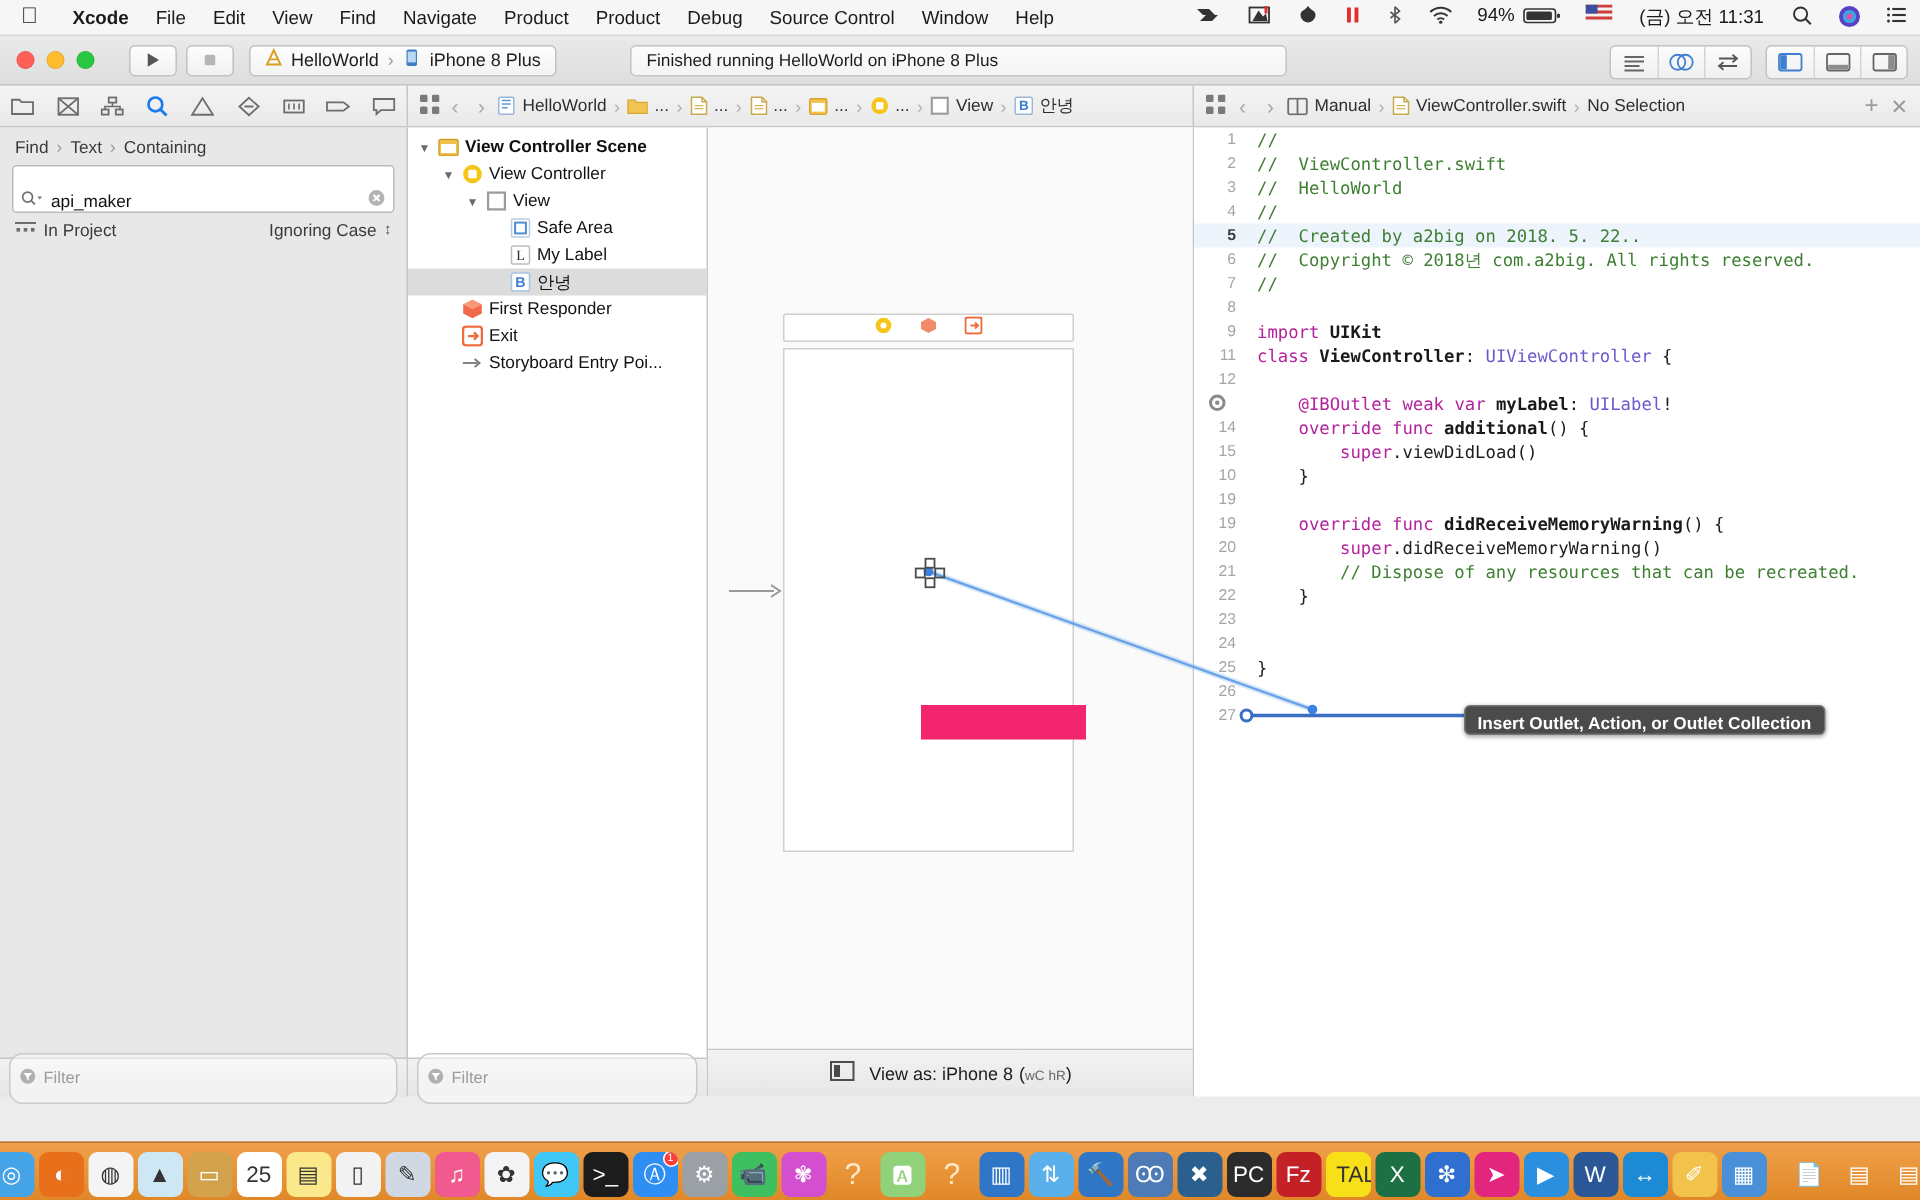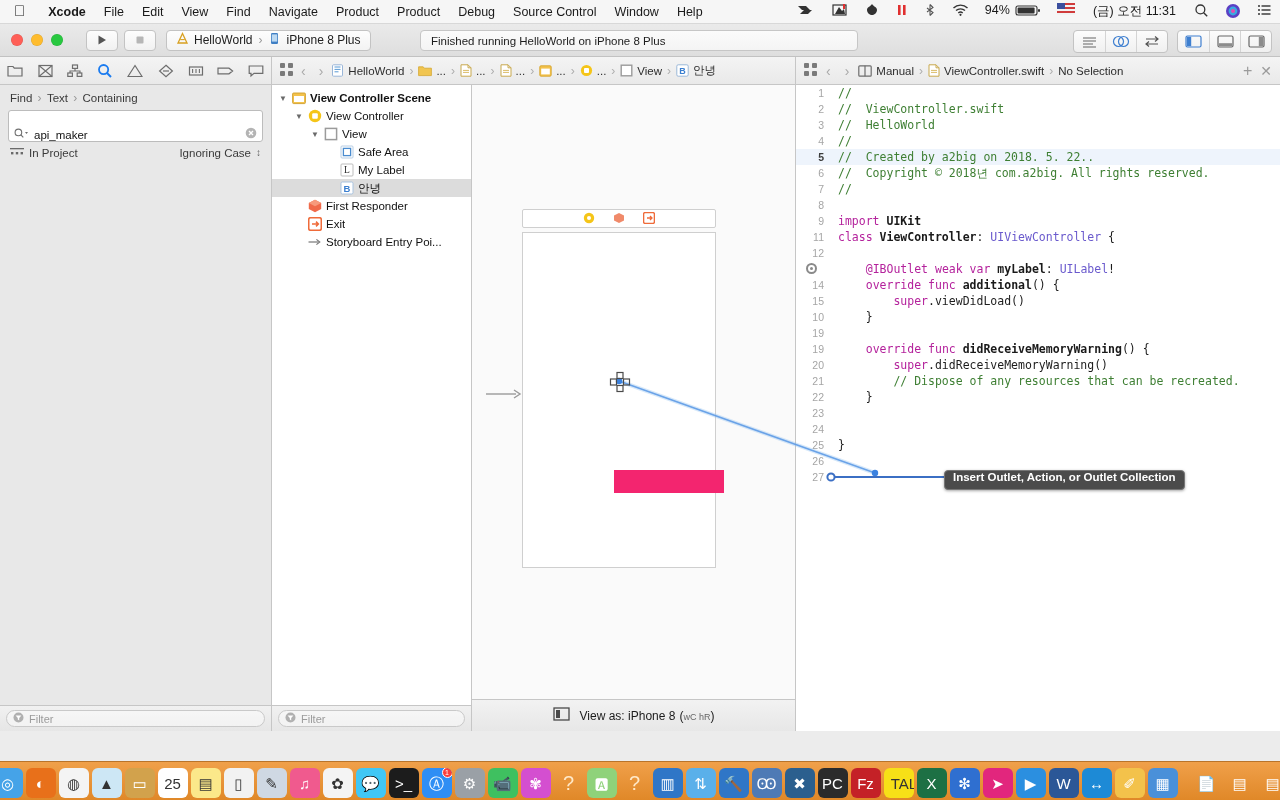--- a/index.html
+++ b/index.html
@@ -111,21 +111,21 @@
   #findopts { display:flex; align-items:center; justify-content:space-between;
               padding:5px 10px 0 10px; font-size:11.5px; color:#3b3b3b; }
   #findopts .l { display:flex; align-items:center; gap:5px; }
   #navbody { flex:1; background:rgba(255,255,255,0); }
   .filterbar {
     height:26px; border-top:1px solid #c6c6c6;
     display:flex; align-items:center; padding:0 6px;
     background:linear-gradient(180deg,#f1f1f1,#e6e6e6);
   }
   .filterfield {
-    flex:1; height:17px; border-radius:9px; border:1px solid #c9c9c9;
+    flex:1; height:34px; border-radius:9px; border:1px solid #c9c9c9;
     background:rgba(255,255,255,.45); display:flex; align-items:center; gap:5px; padding:0 6px;
     font-size:11px; color:#9b9b9b;
   }
 
   
   #tree { padding-top:4px; font-size:11.5px; color:#111; }
   .trow { height:18px; display:flex; align-items:center; gap:4px; padding-right:4px; }
   .trow.sel { background:#dcdcdc; }
   .disc { width:10px; text-align:center; color:#6a6a6a; font-size:8px; }
   .tico { width:14px; height:14px; display:flex; align-items:center; justify-content:center; flex:none; }
@@ -165,24 +165,24 @@
   .typ { color:#6a5acd; }
   .fn  { color:#1a1a1a; font-weight:bold; }
   .ibdot { position:absolute; left:10px; top:2px; width:11px; height:11px; border-radius:50%;
            border:2px solid #8a8a8a; background:#fff; }
   .ibdot:after{ content:""; position:absolute; left:2px; top:2px; width:3px; height:3px; border-radius:50%; background:#8a8a8a;}
 
   
   #dragsvg { position:absolute; left:0; top:0; width:1280px; height:646px; pointer-events:none; z-index:40;}
   #crosscursor { position:absolute; left:609px; top:371px; width:20px; height:20px; z-index:41;}
   #tooltip {
-    position:absolute; left:944px; top:470px; height:20px;
+    position:absolute; left:976px; top:470px; height:20px;
     background:#4b4b4b; border:1px solid #767676; border-radius:4px;
     color:#fff; font-size:11.5px; font-weight:bold;
-    display:flex; align-items:flex-start; padding:0 8px;
+    display:flex; align-items:flex-end; padding:0 8px;
     box-shadow:0 1px 3px rgba(0,0,0,.35);
     z-index:42;
   }
 
   
   #dock {
     position:absolute; left:0; bottom:0; width:1280px; height:39px;
     background:linear-gradient(180deg,#f0a04a,#e08828);
     border-top:1px solid #b9742a;
     display:flex; align-items:flex-end; justify-content:center; gap:3px;

